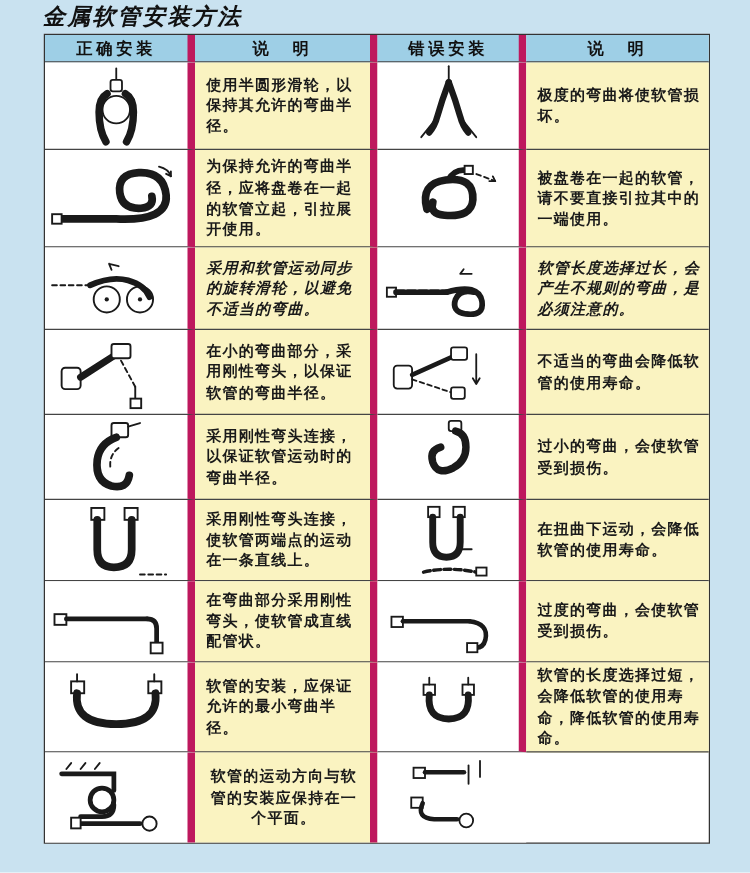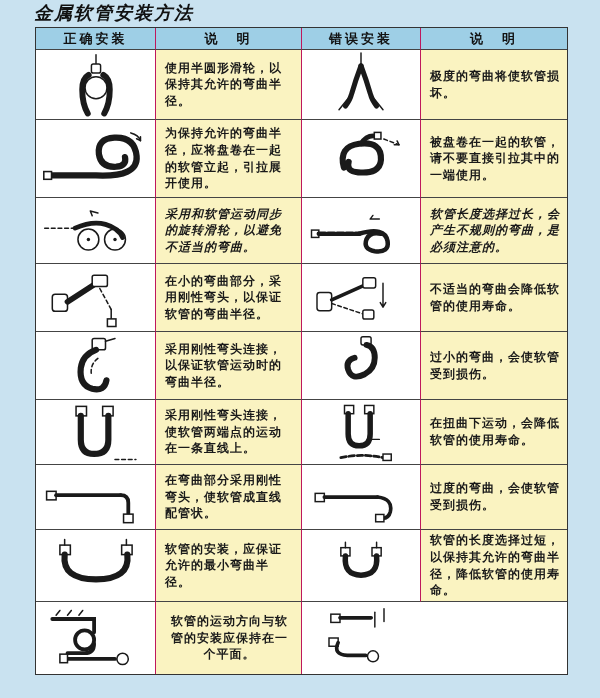--- a/index.html
+++ b/index.html
@@ -15,21 +15,21 @@
     font-family:Liberation Mono, monospace;
     font-style:italic;font-weight:bold;
     font-size:18px;letter-spacing:2px;color:#111;
   }
   .table{
     position:absolute;left:35px;top:27px;width:531px;
     border:1px solid #333;background:#fff;
   }
   .trow{display:grid;grid-template-columns:120px 146px 119px 146px;}
   .cell{
-    border-right:1px solid #be185d;border-bottom:1px solid #444;
+    border-right:6px solid #be185d;border-bottom:1px solid #444;
     box-sizing:border-box;overflow:hidden;
   }
   .trow .cell:last-child{border-right:none;}
   .trow:last-child .cell{border-bottom:none;}
   .hcell{
     background:#9ecfe6;height:22px;
     display:flex;align-items:center;justify-content:center;
     font-weight:bold;font-size:13px;color:#111;letter-spacing:3px;
   }
   .img-cell{background:#ffffff;display:flex;align-items:center;justify-content:center;}
@@ -233,21 +233,21 @@
     </div>
     <div class="cell desc-cell h-r8">软管的安装，应保证允许的最小弯曲半径。</div>
     <div class="cell img-cell h-r8">
       <svg width="110" height="70" viewBox="0 0 120 72">
         <rect class="fit" x="38" y="16" width="10" height="9"></rect>
         <rect class="fit" x="72" y="16" width="10" height="9"></rect>
         <path class="hose thin" d="M43 10 v6 M77 10 v6"></path>
         <path class="hose" stroke-width="6" d="M43 25 Q41 46 60 46 Q79 46 77 25"></path>
       </svg>
     </div>
-    <div class="cell desc-cell h-r8">软管的长度选择过短，以保持其允许的弯曲半径，降低软管的使用寿命。</div>
+    <div class="cell desc-cell h-r8">软管的长度选择过短，会降低软管的使用寿命，降低软管的使用寿命。</div>
   </div>
 
   <div class="trow">
     <div class="cell img-cell h-r9">
       <svg width="114" height="70" viewBox="0 0 120 72">
         <path class="hose mid" d="M14 16 H58 V30"></path>
         <path class="hose thin" d="M18 12 l4 -5 M30 12 l4 -5 M42 12 l4 -5"></path>
         <circle class="hose mid" cx="48" cy="38" r="10"></circle>
         <path class="hose mid" d="M58 42 Q58 52 48 52 H30"></path>
         <path class="hose mid" d="M30 58 H80"></path>

